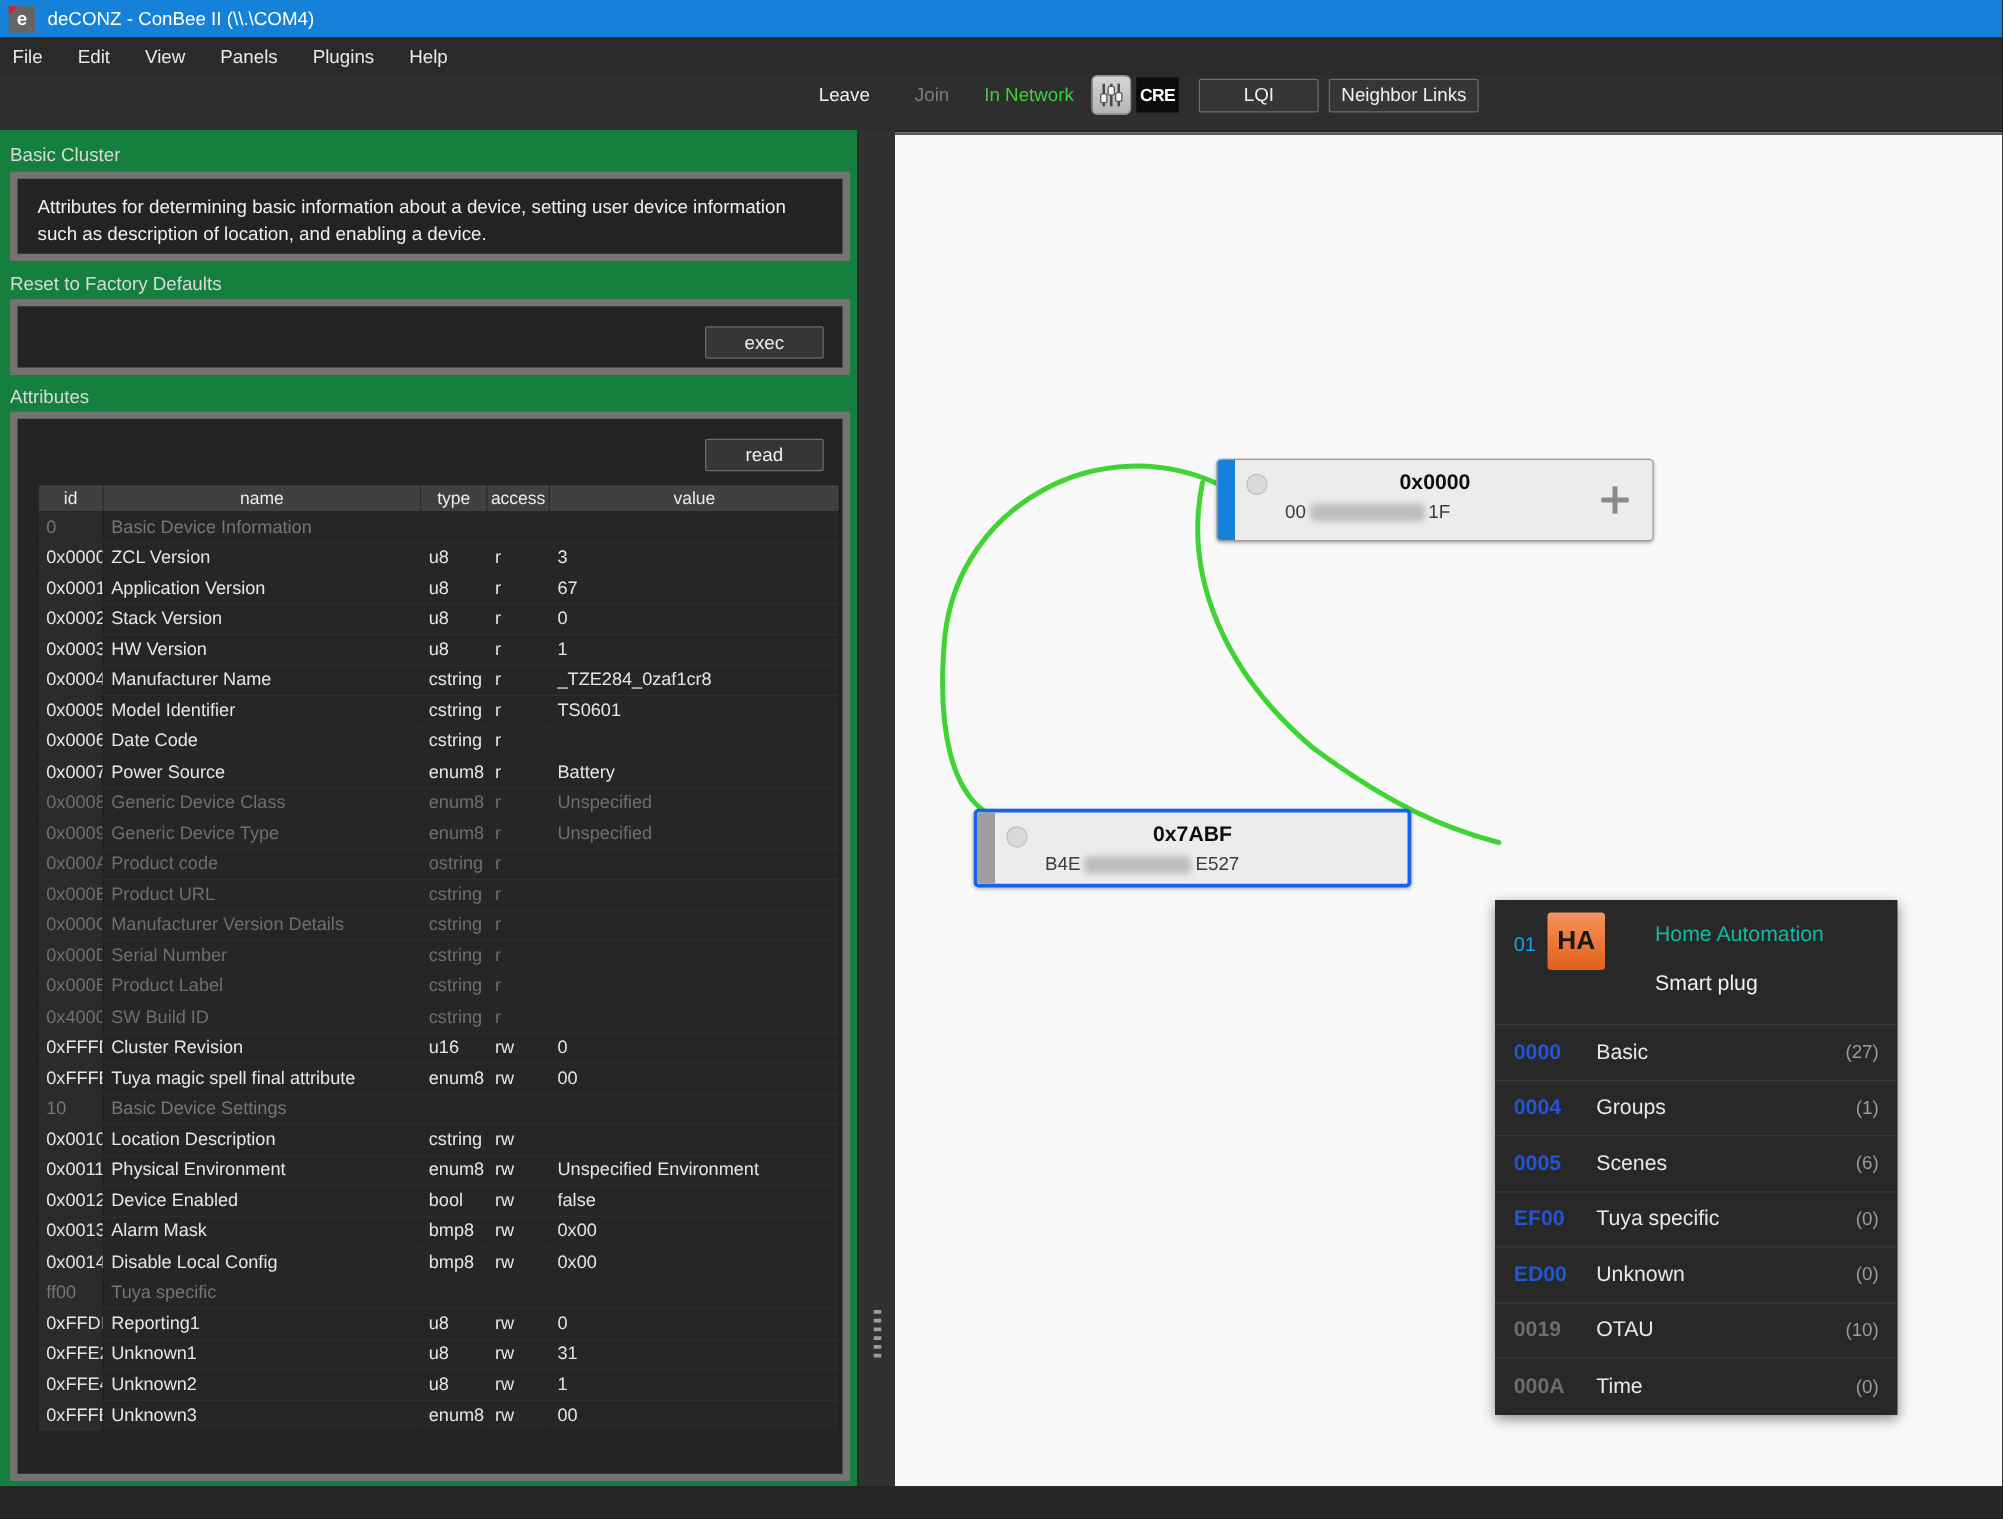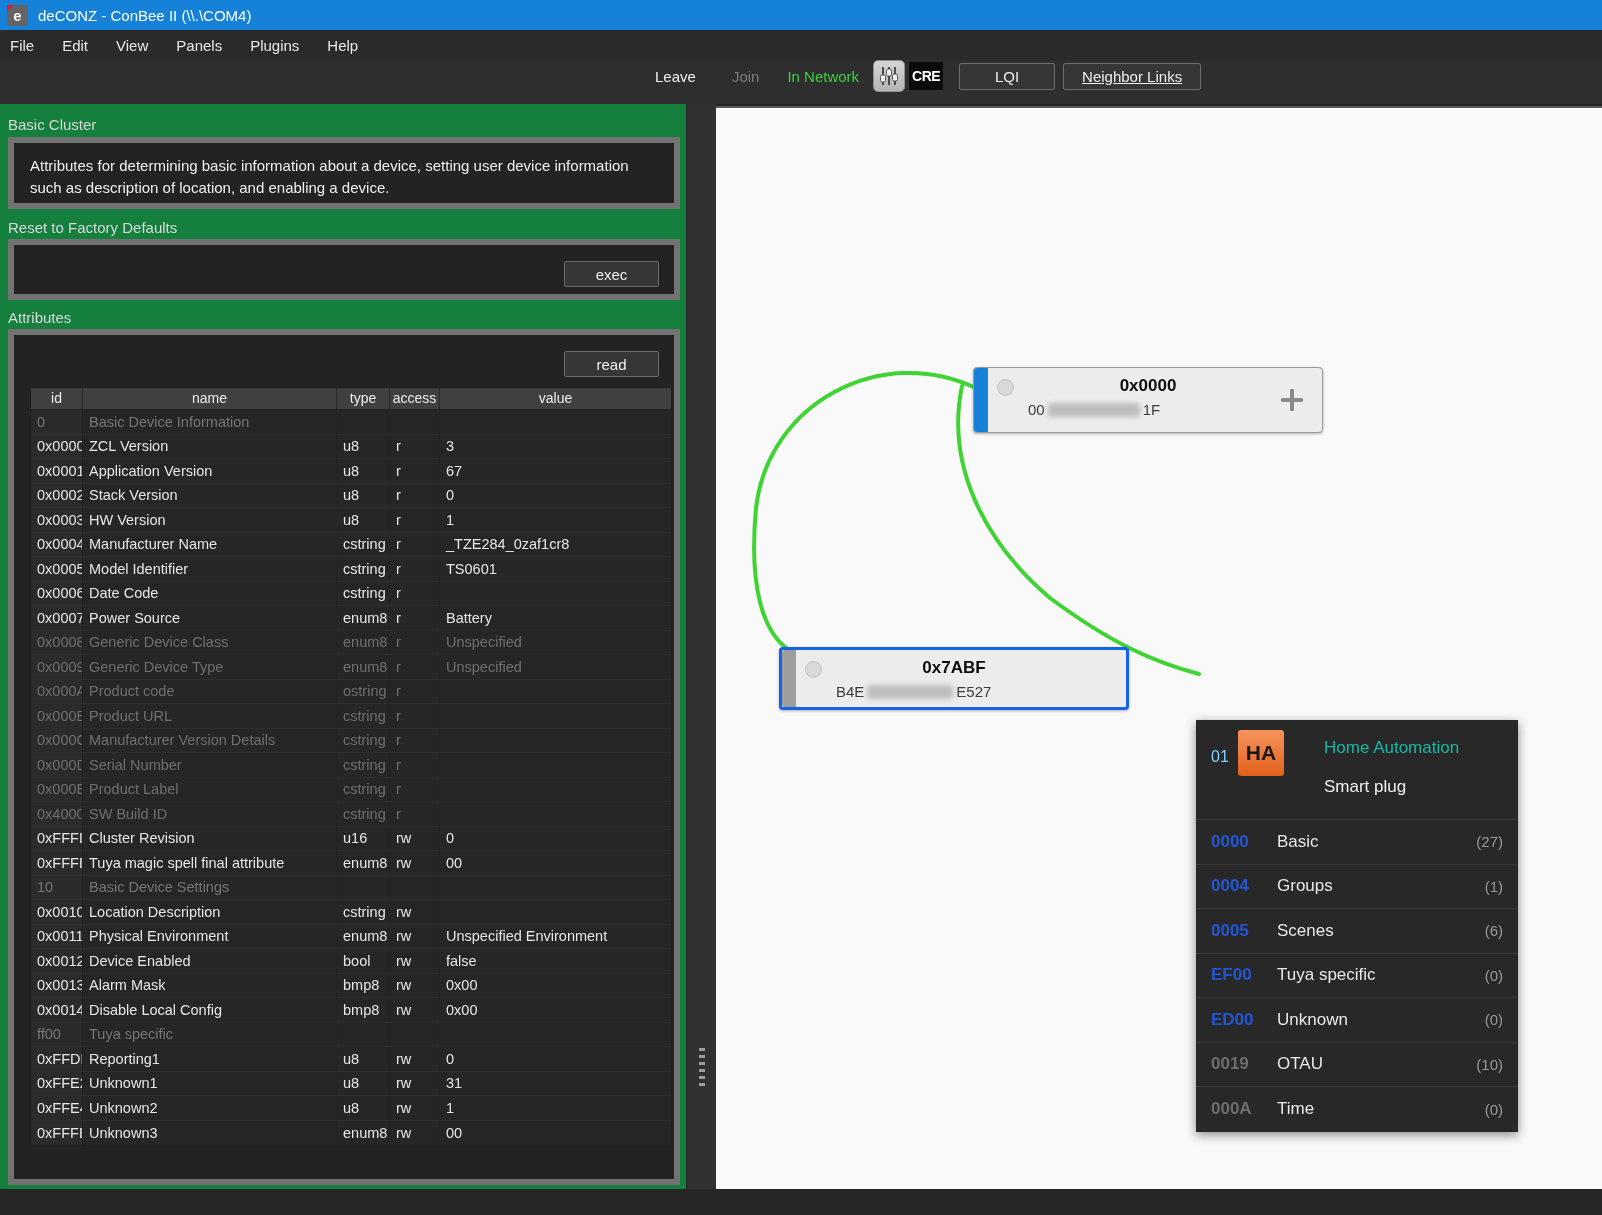--- a/index.html
+++ b/index.html
@@ -32,21 +32,21 @@
   .tb-join{color:#7d7d7d;margin-left:36px;}
   .tb-network{color:var(--status_green);margin-left:28px;}
   .tb-mixer{margin-left:14px;width:32px;height:32px;border-radius:5px;
     background:linear-gradient(#d6d6d6,#b4b4b4);border:1px solid #8f8f8f;
     display:flex;align-items:center;justify-content:center;}
   .tb-cre{margin-left:4px;width:34px;height:28px;background:#0b0b0b;color:#fff;
     font-weight:700;font-size:14px;letter-spacing:-0.5px;display:flex;align-items:center;justify-content:center;}
   .qt-btn{background:#363636;border:1px solid #6b6b6b;border-radius:2px;color:#f0f0f0;
     font-size:15px;display:flex;align-items:center;justify-content:center;font-family:inherit;}
   .tb-lqi{margin-left:16px;width:96px;height:27px;}
-  .tb-neighbor{margin-left:8px;width:138px;height:27px;text-decoration:underline;}
+  .tb-neighbor{margin-left:8px;width:120px;height:27px;}
 
   
   .left-panel{position:absolute;left:0;top:104px;width:686px;height:1085px;background:#15803d;
     color:#d9d9d9;font-size:15px;}
   .group-label{position:absolute;left:8px;color:#d9d9d9;}
   .lbl-cluster{top:12px;}
   .lbl-reset{top:115px;}
   .lbl-attrs{top:205px;}
   .gbox{position:absolute;left:8px;width:672px;border:6px solid #737373;background:#232323;}
   .box-desc{top:33px;height:72px;padding:12px 16px;color:#efefef;line-height:1.45;}
@@ -97,21 +97,21 @@
   .plus-icon{position:absolute;right:19px;top:50%;width:22px;height:22px;transform:translateY(-11px);}
   .plus-icon::before{content:"";position:absolute;left:9px;top:0;width:4px;height:22px;background:#8a8a8a;border-radius:1px;}
   .plus-icon::after{content:"";position:absolute;left:0;top:9px;width:22px;height:4px;background:#8a8a8a;border-radius:1px;}
   .minus-icon{position:absolute;right:17px;top:50%;width:26px;height:6px;transform:translateY(-3px);
     background:#4f4f4f;border-radius:2px;}
 
   
   .popup{position:absolute;left:480px;top:612px;width:322px;height:412px;background:#282828;
     box-shadow:0 3px 10px rgba(0,0,0,0.45);}
   .popup-header{position:relative;height:100px;border-bottom:1px solid #3a3a3a;}
-  .ep-num{position:absolute;left:15px;top:28px;font-size:16px;color:#7dd3fc;}
+  .ep-num{position:absolute;left:15px;top:28px;font-size:16px;color:#0ea5e9;}
   .ha-badge{position:absolute;left:42px;top:10px;width:46px;height:46px;border-radius:3px;
     background:linear-gradient(#f6935c,#e2601a);color:#181818;font-weight:800;font-size:21px;
     display:flex;align-items:center;justify-content:center;}
   .profile-name{position:absolute;left:128px;top:18px;font-size:17px;color:#14b8a6;}
   .device-type{position:absolute;left:128px;top:57px;font-size:17px;color:#efefef;}
   .cluster-row{display:flex;align-items:center;height:44.5px;border-bottom:1px solid #383838;font-size:17px;}
   .cluster-row:last-child{border-bottom:none;}
   .cluster-id{width:66px;margin-left:15px;font-weight:700;color:var(--cluster_id_blue);flex:0 0 auto;}
   .cluster-id.out{color:#6e6e6e;}
   .cluster-name{flex:1;color:#e8e8e8;}

